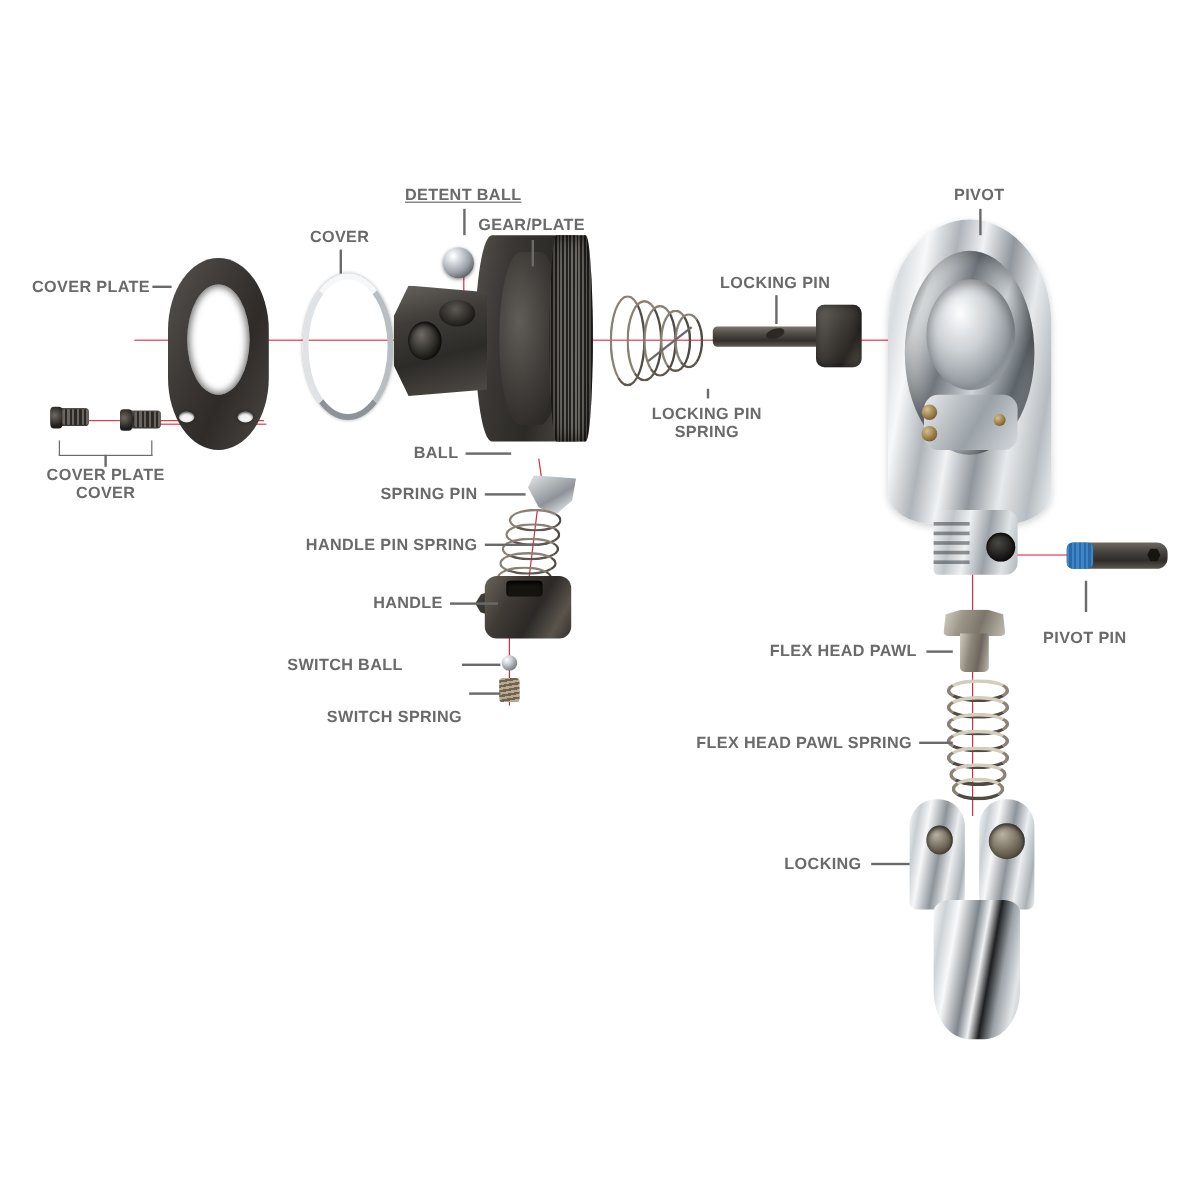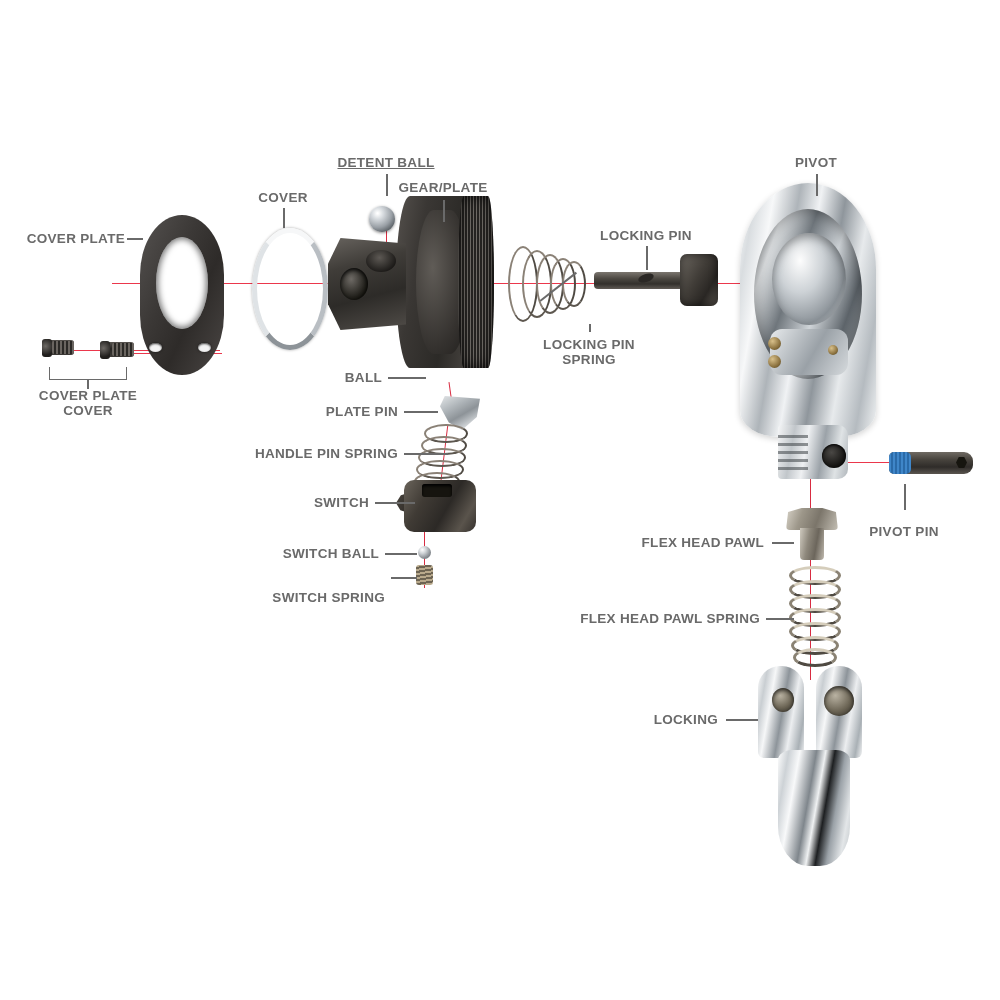--- a/index.html
+++ b/index.html
@@ -318,27 +318,27 @@
   <div class="lbl c" style="left:10px;top:403px;width:156px;">COVER</div>
 
   <div class="lbl c" style="left:223px;top:190px;width:120px;">COVER</div>
 
   <div class="lbl c" style="left:316px;top:155px;width:140px;text-decoration:underline;">DETENT BALL</div>
 
   <div class="lbl c" style="left:383px;top:180px;width:120px;">GEAR/PLATE</div>
 
   <div class="lbl r" style="left:240px;top:370px;width:142px;">BALL</div>
 
-  <div class="lbl r" style="left:220px;top:404px;width:178px;">PLATE PIN</div>
+  <div class="lbl r" style="left:220px;top:404px;width:178px;">SPRING PIN</div>
 
   <div class="lbl r" style="left:190px;top:446px;width:208px;">HANDLE PIN SPRING</div>
 
-  <div class="lbl r" style="left:240px;top:495px;width:129px;">SWITCH</div>
-
-  <div class="lbl r" style="left:220px;top:546px;width:159px;">SWITCH BALL</div>
+  <div class="lbl r" style="left:240px;top:495px;width:129px;">HANDLE</div>
+
+  <div class="lbl r" style="left:208px;top:546px;width:159px;text-align:center;">SWITCH BALL</div>
 
   <div class="lbl r" style="left:210px;top:590px;width:175px;">SWITCH SPRING</div>
 
   <div class="lbl c" style="left:586px;top:228px;width:120px;">LOCKING PIN</div>
 
   <div class="lbl c" style="left:529px;top:337px;width:120px;">LOCKING PIN</div>
   <div class="lbl c" style="left:529px;top:352px;width:120px;">SPRING</div>
 
   <div class="lbl c" style="left:766px;top:155px;width:100px;">PIVOT</div>
 

